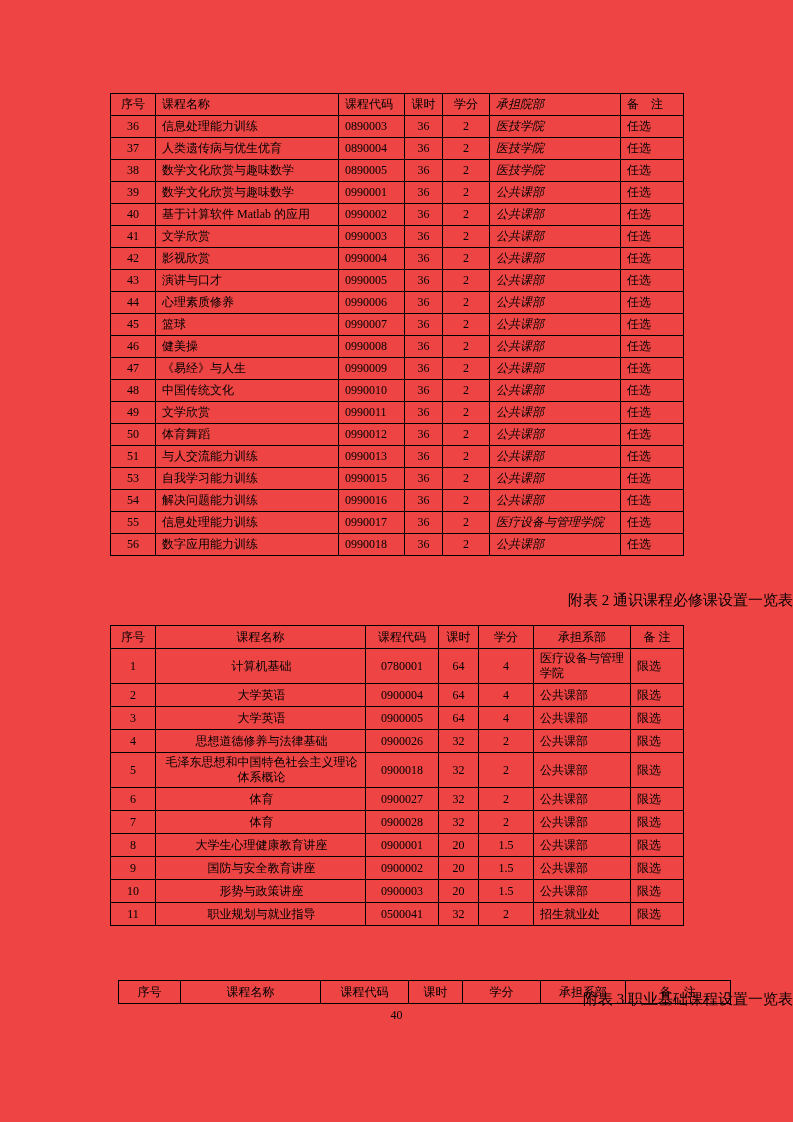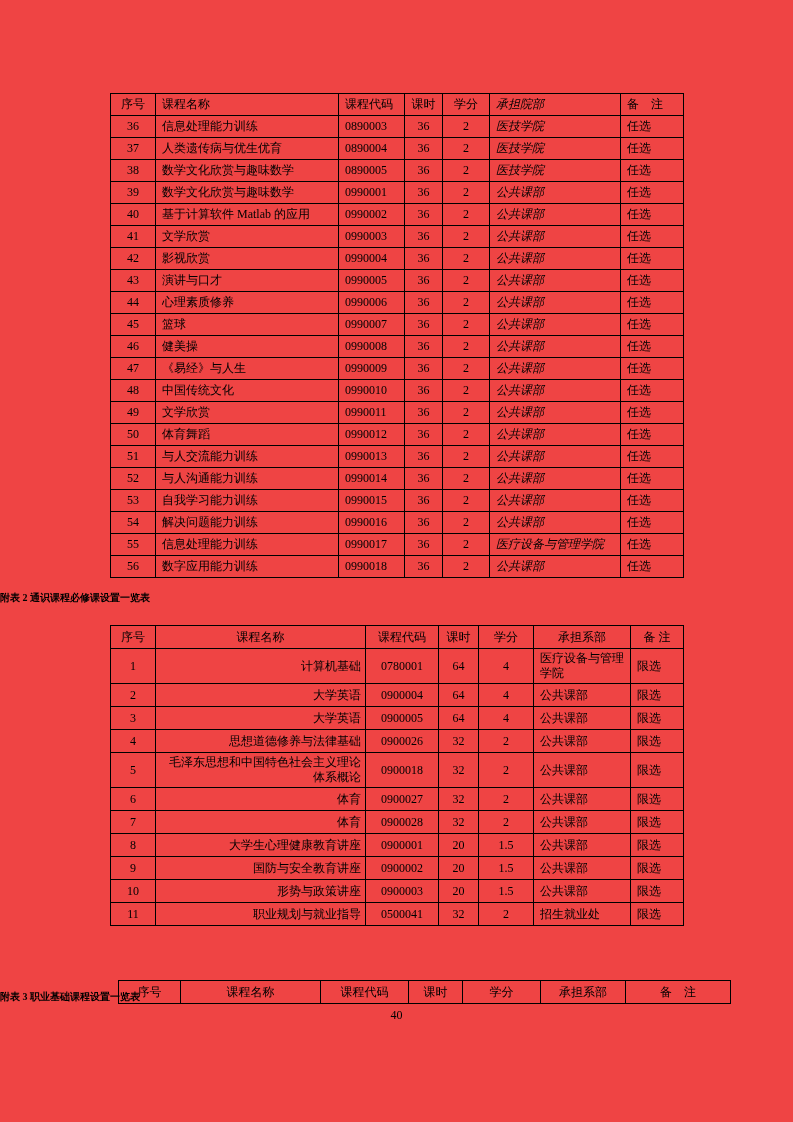--- a/index.html
+++ b/index.html
@@ -38,36 +38,36 @@
   .t1 th:nth-child(3), .t1 td:nth-child(3) { text-align: left; padding-left: 6px; }
   .t1 th:nth-child(4), .t1 td:nth-child(4) { text-align: center; }
   .t1 th:nth-child(5), .t1 td:nth-child(5) { text-align: center; }
   .t1 th:nth-child(6), .t1 td:nth-child(6) { text-align: left; padding-left: 6px; font-style: italic; }
   .t1 th:nth-child(7), .t1 td:nth-child(7) { text-align: left; padding-left: 6px; }
   
   .t2 { left: 110px; top: 625px; width: 573px; }
   .t2 th, .t2 td { height: 23px; }
   .t2 th { text-align: center; }
   .t2 td:nth-child(1) { text-align: center; }
-  .t2 td:nth-child(2) { text-align: right; padding-left: 6px; margin-top: 12px; }
+  .t2 td:nth-child(2) { text-align: center; padding-left: 6px; margin-top: 12px; }
   .t2 td:nth-child(3) { text-align: center; }
   .t2 td:nth-child(4) { text-align: center; margin-top: 29px; }
   .t2 td:nth-child(5) { text-align: center; }
   .t2 td:nth-child(6) { text-align: left; padding-left: 6px; }
   .t2 td:nth-child(7) { text-align: left; padding-left: 6px; margin-left: 36px; }
   
   .t3 { left: 118px; top: 980px; width: 612px; }
   .t3 th { height: 23px; text-align: center; }
   
   .table-title {
     position: absolute;
     left: 0; width: 793px;
-    text-align: left;
-    font-size: 10px;
-    font-weight: bold;
+    text-align: right;
+    font-size: 15px;
+    font-weight: normal;
   }
   .title-2 { top: 591px; }
   .title-3 { top: 990px; }
   .page-number {
     position: absolute;
     left: 0; width: 793px;
     top: 1008px;
     text-align: center;
     font-size: 12px;
   }
@@ -237,29 +237,20 @@
         <tr>
           <td>51</td>
           <td>与人交流能力训练</td>
           <td>0990013</td>
           <td>36</td>
           <td>2</td>
           <td>公共课部</td>
           <td>任选</td>
         </tr>
         <tr>
-          <td>52</td>
-          <td>与人沟通能力训练</td>
-          <td>0990014</td>
-          <td>36</td>
-          <td>2</td>
-          <td>公共课部</td>
-          <td>任选</td>
-        </tr>
-        <tr>
           <td>53</td>
           <td>自我学习能力训练</td>
           <td>0990015</td>
           <td>36</td>
           <td>2</td>
           <td>公共课部</td>
           <td>任选</td>
         </tr>
         <tr>
           <td>54</td>

